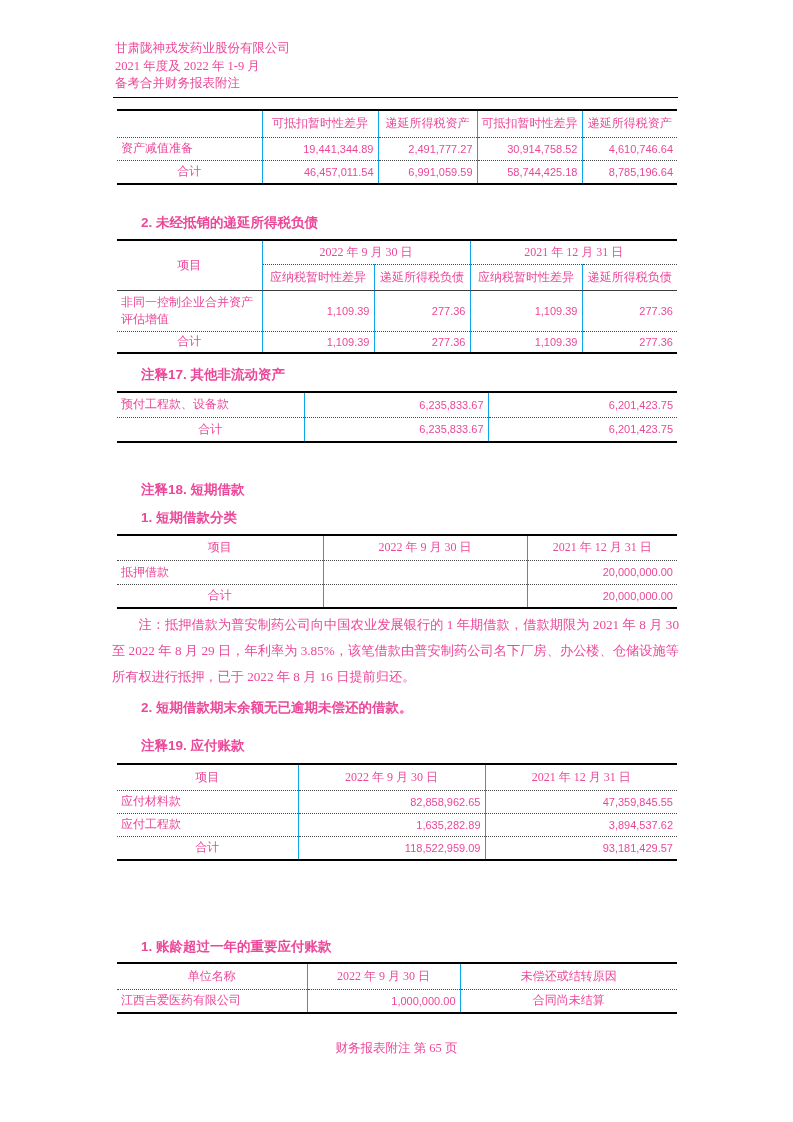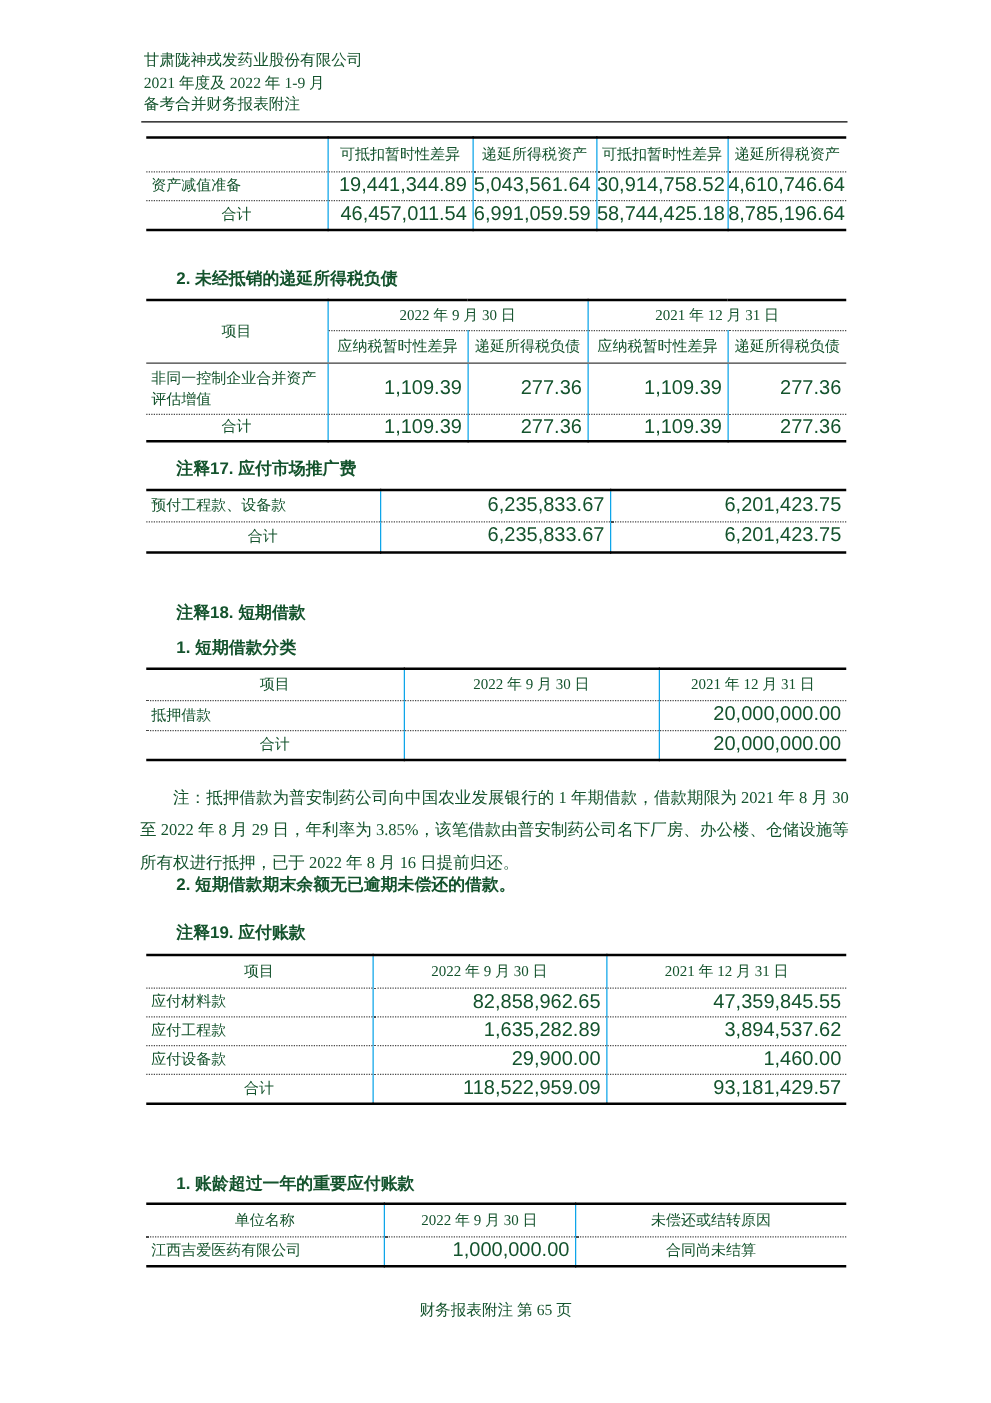--- a/index.html
+++ b/index.html
@@ -1,42 +1,42 @@
 <!DOCTYPE html>
 <html><head>
 <meta charset="utf-8">
 <style>
   * { margin:0; padding:0; box-sizing:border-box; }
   html,body { background:#ffffff; }
   .page {
     position:relative; width:793px; height:1122px; background:#ffffff;
-    font-family:"Liberation Serif","DejaVu Serif",serif; color:#14532d;
+    font-family:"Liberation Serif","DejaVu Serif",serif; color:#ec4899;
     overflow:hidden; margin:0 auto;
   }
   .doc-header { position:absolute; top:40px; left:115px; font-size:12.5px; line-height:17.5px; }
   .header-rule { position:absolute; top:97px; left:113px; width:565px; border-top:1.5px solid #000; }
 
   .h-note { position:absolute; left:141px; font-weight:bold; font-size:13.5px;
             font-family:"Liberation Sans","DejaVu Sans",sans-serif; white-space:nowrap; }
 
   .tbl-wrap { position:absolute; left:117px; }
   table { border-collapse:collapse; table-layout:fixed; width:560px;
           border-top:2.5px solid #000; border-bottom:2.5px solid #000; font-size:12px; }
   td, th { font-weight:normal; vertical-align:middle; overflow:hidden; }
   .vl  { border-left:1px solid #0ea5e9; }
   .rb  { border-bottom:1px dotted #4a4a4a; }
   .rbs { border-bottom:1px solid #3c3c3c; }
   .lbl { text-align:left; padding-left:4px; }
   .ctr { text-align:center; }
-  .num { text-align:right; padding-right:4px; font-family:"Liberation Sans","DejaVu Sans",sans-serif; font-size:16px; }
+  .num { text-align:right; padding-right:4px; font-family:"Liberation Sans","DejaVu Sans",sans-serif; font-size:11px; }
   .h22{height:22px}.h23{height:23px}.h24{height:24px}.h25{height:25px}
   .h26{height:26px}.h27{height:27px}.h41{height:41px}
 
   .para { position:absolute; top:612px; left:112px; width:567px;
-          font-size:13.2px; line-height:26px; text-align:justify; text-indent:2em;margin-top:13px; }
+          font-size:13.2px; line-height:26px; text-align:justify; text-indent:2em; }
   .footer { position:absolute; top:1040px; left:0; width:793px; text-align:center; font-size:12.5px; }
 </style>
 </head>
 <body>
 
 <div class="page">
 
   <div class="doc-header">
     <div>甘肃陇神戎发药业股份有限公司</div>
     <div>2021 年度及 2022 年 1-9 月</div>
@@ -57,21 +57,21 @@
           <tr>
         <th class="h27 rb"></th>
         <th class="h27 rb vl ctr">可抵扣暂时性差异</th>
         <th class="h27 rb vl ctr">递延所得税资产</th>
         <th class="h27 rb vl ctr">可抵扣暂时性差异</th>
         <th class="h27 rb vl ctr">递延所得税资产</th>
       </tr>
       <tr>
         <td class="h23 rb lbl">资产减值准备</td>
         <td class="h23 rb vl num">19,441,344.89</td>
-        <td class="h23 rb vl num">5,043,561.64</td>
+        <td class="h23 rb vl num">2,491,777.27</td>
         <td class="h23 rb vl num">30,914,758.52</td>
         <td class="h23 rb vl num">4,610,746.64</td>
       </tr>
       <tr>
         <td class="h24 ctr">合计</td>
         <td class="h24 vl num">46,457,011.54</td>
         <td class="h24 vl num">6,991,059.59</td>
         <td class="h24 vl num">58,744,425.18</td>
         <td class="h24 vl num">8,785,196.64</td>
       </tr>
@@ -113,21 +113,21 @@
         <td class="h22 ctr">合计</td>
         <td class="h22 vl num">1,109.39</td>
         <td class="h22 vl num">277.36</td>
         <td class="h22 vl num">1,109.39</td>
         <td class="h22 vl num">277.36</td>
       </tr>
     </tbody>
       </table>
   </div>
 
-  <div class="h-note" style="top:366px">注释17. 应付市场推广费</div>
+  <div class="h-note" style="top:366px">注释17. 其他非流动资产</div>
 
   <div class="tbl-wrap" style="top:391px">
     <table>
       <colgroup>
           <col style="width:187px">
           <col style="width:184px">
           <col style="width:189px">
         </colgroup>
       <tbody>
       <tr>
@@ -197,25 +197,20 @@
         <td class="h23 rb lbl">应付材料款</td>
         <td class="h23 rb vl num">82,858,962.65</td>
         <td class="h23 rb vl num">47,359,845.55</td>
       </tr>
       <tr>
         <td class="h23 rb lbl">应付工程款</td>
         <td class="h23 rb vl num">1,635,282.89</td>
         <td class="h23 rb vl num">3,894,537.62</td>
       </tr>
       <tr>
-        <td class="h23 rb lbl">应付设备款</td>
-        <td class="h23 rb vl num">29,900.00</td>
-        <td class="h23 rb vl num">1,460.00</td>
-      </tr>
-      <tr>
         <td class="h24 ctr">合计</td>
         <td class="h24 vl num">118,522,959.09</td>
         <td class="h24 vl num">93,181,429.57</td>
       </tr>
     </tbody>
       </table>
   </div>
 
   <div class="h-note" style="top:938px">1. 账龄超过一年的重要应付账款</div>
 

